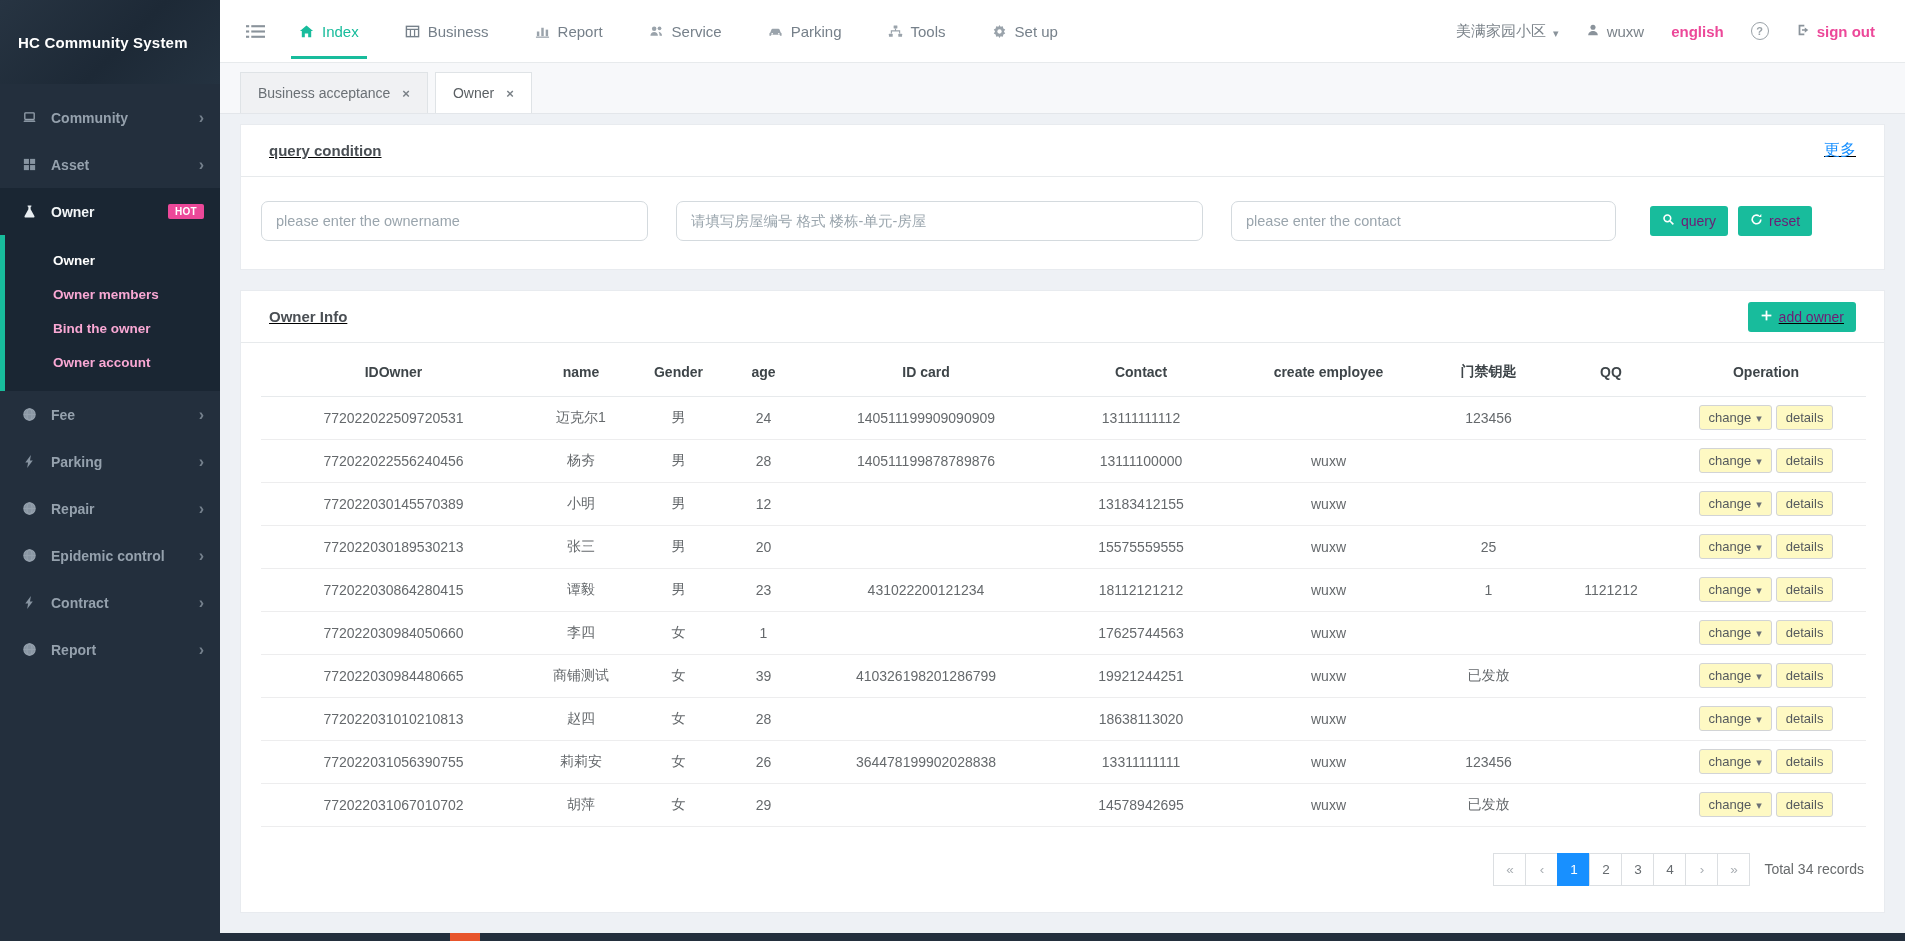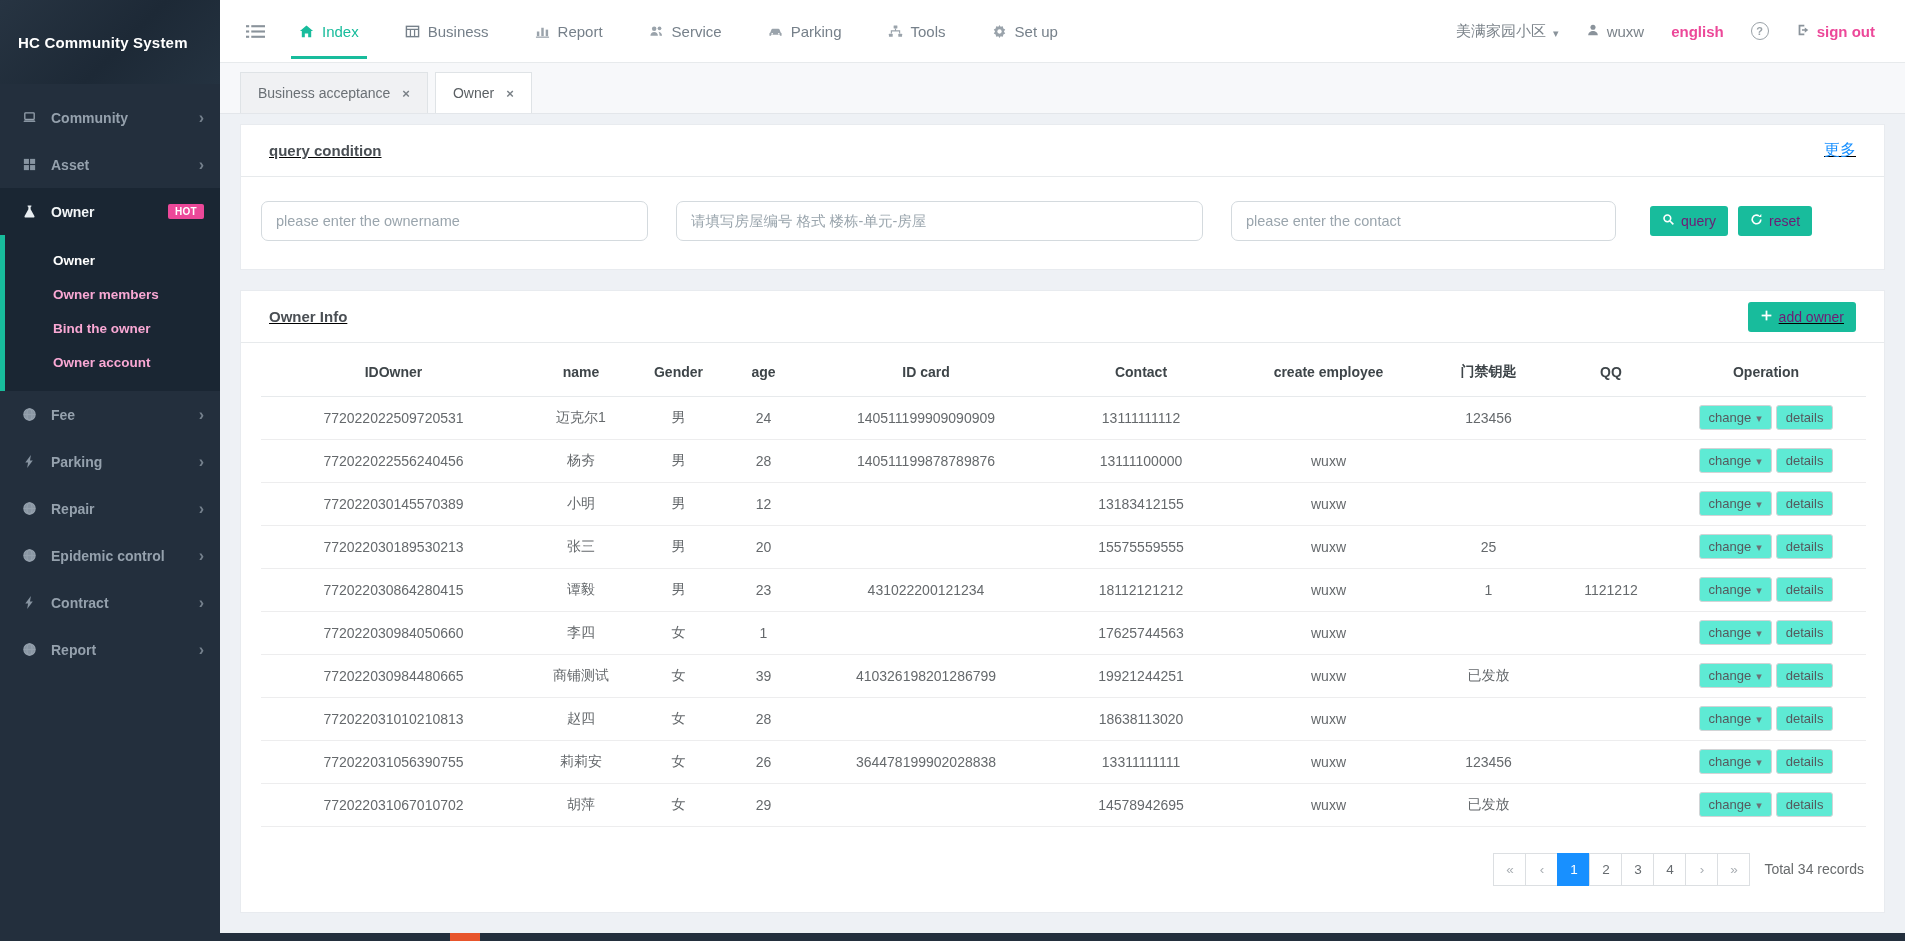--- a/index.html
+++ b/index.html
@@ -85,21 +85,21 @@
   .btn-teal .fl { fill:#fff; }
   .q-btns { margin-left:34px; display:flex; gap:10px; }
 
   .table-wrap { padding:6px 20px 0; }
   table { width:100%; border-collapse:collapse; table-layout:fixed; }
   th { height:47px; font-size:14px; font-weight:bold; color:#3e4549; text-align:center;
     border-bottom:1px solid #e7eaec; }
   td { height:43px; font-size:14px; color:#65696c; text-align:center;
     border-bottom:1px solid #ededee; }
   .op-btn { display:inline-flex; align-items:center; gap:5px; border:1px solid #d2d4d6;
-    background:#5eead4; color:#555a5e; font-size:13px; padding:4px 9px; border-radius:3px;
+    background:#fef9c3; color:#555a5e; font-size:13px; padding:4px 9px; border-radius:3px;
     margin:0 2px; cursor:pointer; font-family:inherit; }
   .op-btn .caret::before { color:#6b7075; }
 
   .pagi-row { display:flex; justify-content:flex-end; align-items:center;
     padding:26px 20px 26px; }
   .pagi { display:flex; }
   .p-box { min-width:33px; height:33px; border:1px solid #dcdfe2; background:#fff;
     display:flex; align-items:center; justify-content:center; font-size:13.5px;
     color:#666b6f; margin-left:-1px; cursor:pointer; }
   .p-box.arrow { color:#a9aeb3; }

